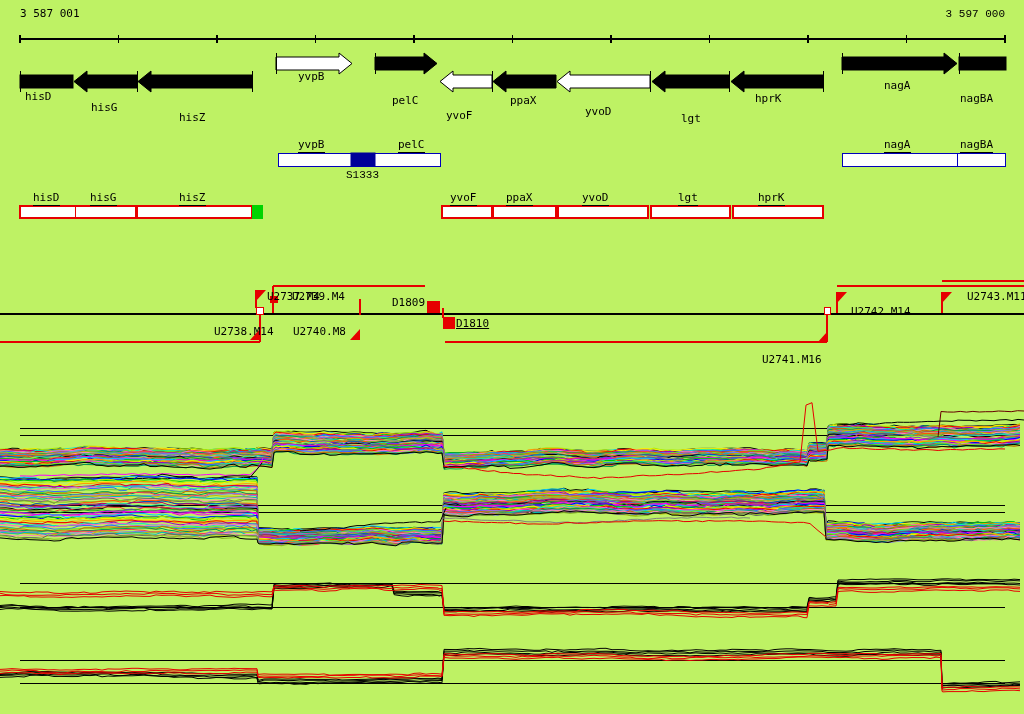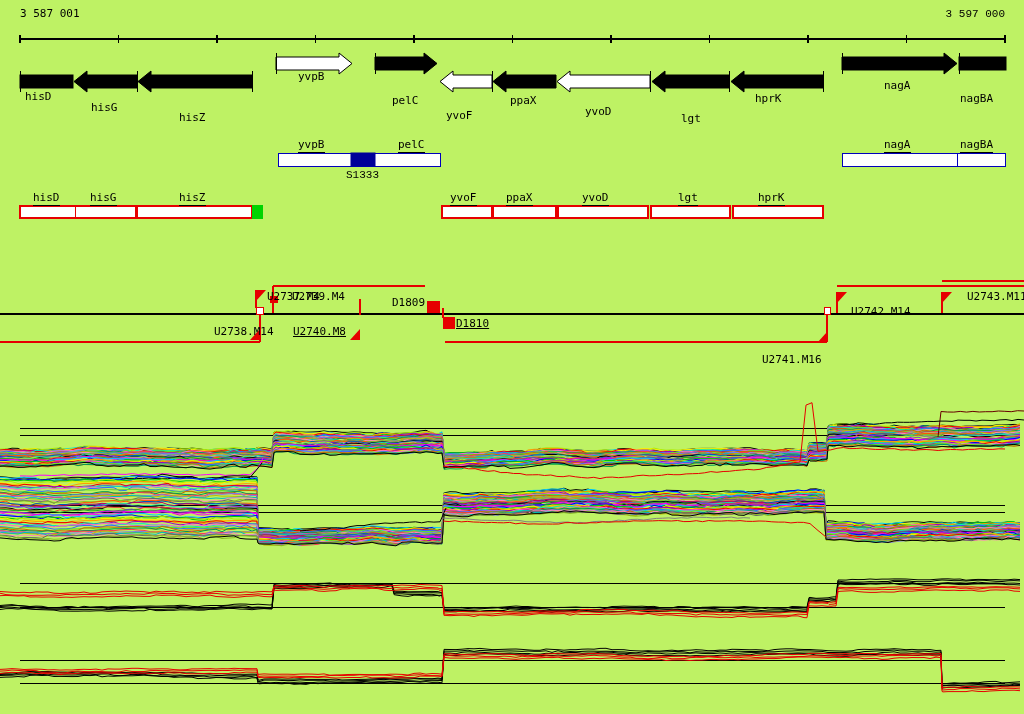--- a/index.html
+++ b/index.html
@@ -250,17 +250,17 @@
       <span class="lbl ul" style="left: 506px; top: 192px;">ppaX</span>
       <span class="lbl ul" style="left: 582px; top: 192px;">yvoD</span>
       <span class="lbl ul" style="left: 678px; top: 192px;">lgt</span>
       <span class="lbl ul" style="left: 758px; top: 192px;">hprK</span>
       <span class="lbl" style="left: 267px; top: 291px; text-align: right;">U2737.M4</span>
       <span class="lbl" style="left: 272px; top: 291px; padding-left: 20px;">U2739.M4</span>
       <span class="lbl" style="left: 392px; top: 297px;">D1809</span>
       <span class="lbl" style="left: 851px; top: 306px;">U2742.M14</span>
       <span class="lbl" style="left: 956px; top: 291px; margin-left: 11px;">U2743.M11</span>
       <span class="lbl" style="left: 190px; top: 326px; margin-left: 24px;">U2738.M14</span>
-      <span class="lbl" style="left: 293px; top: 326px; text-decoration: underline;">U2740.M8</span>
+      <span class="lbl" style="left: 293px; top: 326px;">U2740.M8</span>
       <span class="lbl" style="left: 456px; top: 318px; text-decoration: underline;">D1810</span>
       <span class="lbl" style="left: 762px; top: 330px; margin-top: 24px;">U2741.M16</span>
     </div>
 </div>
 
 </body></html>

